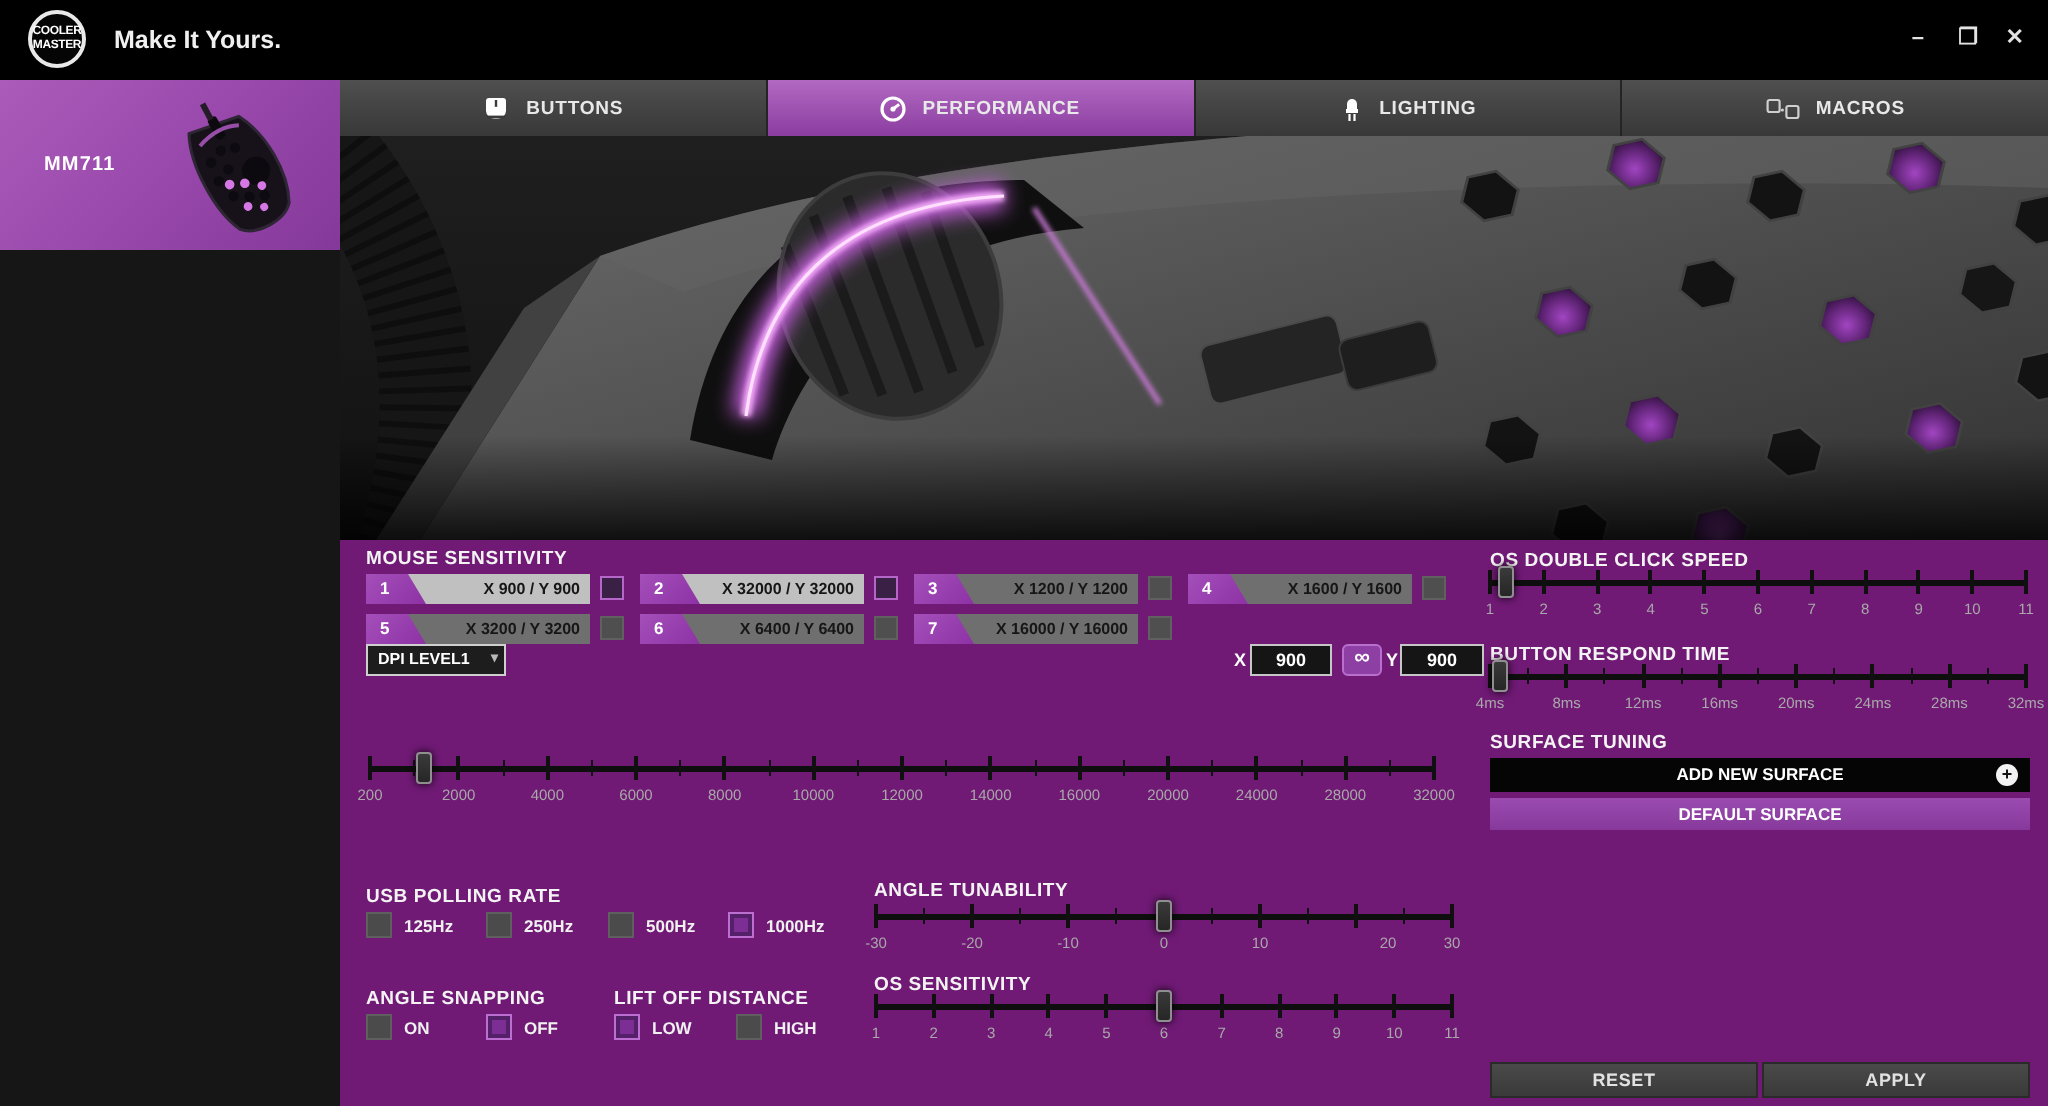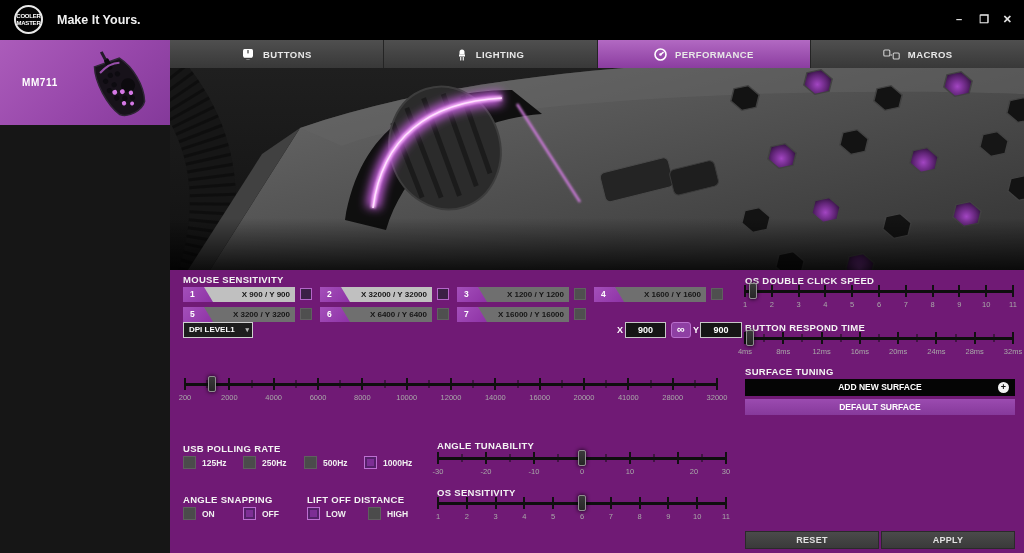--- a/index.html
+++ b/index.html
@@ -126,40 +126,40 @@
     <div class="tab">
       <span class="tab-icon">
         <svg width="14" height="13" viewBox="0 0 14 13">
             <path d="M3.5,1 h7 a1.5,1.5 0 0 1 1.5,1.5 v5 a5,4 0 0 1 -10,0 v-5 A1.5,1.5 0 0 1 3.5,1 Z" fill="#fff"></path>
             <rect x="6.4" y="2" width="1.2" height="3.4" fill="#3a3a3a"></rect>
             <rect x="2.6" y="9.8" width="8.8" height="1.4" fill="#3a3a3a"></rect>
           </svg>
       </span>
       <span>BUTTONS</span>
     </div>
+    <div class="tab active">
+      <span class="tab-icon">
+        <svg width="13" height="13" viewBox="0 0 13 13">
+            <circle cx="6.5" cy="6.5" r="5.5" fill="none" stroke="#fff" stroke-width="1.6"></circle>
+            <path d="M6.5,6.5 L9.6,4.2" stroke="#fff" stroke-width="1.5"></path>
+            <circle cx="6.5" cy="6.5" r="1.3" fill="#fff"></circle>
+          </svg>
+      </span>
+      <span>PERFORMANCE</span>
+    </div>
     <div class="tab">
       <span class="tab-icon">
         <svg width="12" height="13" viewBox="0 0 12 13">
             <path d="M3.5,6.5 v-2.5 a2.5,2.5 0 0 1 5,0 v2.5 Z" fill="#fff"></path>
             <rect x="3" y="6.5" width="6" height="2" fill="#fff"></rect>
             <rect x="4.2" y="9" width="1.1" height="3.5" fill="#fff"></rect>
             <rect x="6.7" y="9" width="1.1" height="3.5" fill="#fff"></rect>
           </svg>
       </span>
       <span>LIGHTING</span>
-    </div>
-    <div class="tab active">
-      <span class="tab-icon">
-        <svg width="13" height="13" viewBox="0 0 13 13">
-            <circle cx="6.5" cy="6.5" r="5.5" fill="none" stroke="#fff" stroke-width="1.6"></circle>
-            <path d="M6.5,6.5 L9.6,4.2" stroke="#fff" stroke-width="1.5"></path>
-            <circle cx="6.5" cy="6.5" r="1.3" fill="#fff"></circle>
-          </svg>
-      </span>
-      <span>PERFORMANCE</span>
     </div>
     <div class="tab">
       <span class="tab-icon">
         <svg width="17" height="11" viewBox="0 0 17 11">
             <rect x="0.8" y="1" width="6" height="6" rx="1" fill="none" stroke="#cfcfcf" stroke-width="1.1"></rect>
             <rect x="10.2" y="4" width="6" height="6" rx="1" fill="none" stroke="#cfcfcf" stroke-width="1.1"></rect>
             <circle cx="8.2" cy="6" r="0.8" fill="#cfcfcf"></circle>
           </svg>
       </span>
       <span>MACROS</span>
@@ -330,21 +330,21 @@
         <div class="sl-tick minor" style="left: 62.5%;"></div>
         <div class="sl-label" style="left: 58.3333%;">14000</div>
         <div class="sl-tick" style="left: 66.6667%;"></div>
         <div class="sl-tick minor" style="left: 70.8333%;"></div>
         <div class="sl-label" style="left: 66.6667%;">16000</div>
         <div class="sl-tick" style="left: 75%;"></div>
         <div class="sl-tick minor" style="left: 79.1667%;"></div>
         <div class="sl-label" style="left: 75%;">20000</div>
         <div class="sl-tick" style="left: 83.3333%;"></div>
         <div class="sl-tick minor" style="left: 87.5%;"></div>
-        <div class="sl-label" style="left: 83.3333%;">41000</div>
+        <div class="sl-label" style="left: 83.3333%;">24000</div>
         <div class="sl-tick" style="left: 91.6667%;"></div>
         <div class="sl-tick minor" style="left: 95.8333%;"></div>
         <div class="sl-label" style="left: 91.6667%;">28000</div>
         <div class="sl-tick" style="left: 100%;"></div>
         <div class="sl-label" style="left: 100%;">32000</div>
         <div class="sl-handle" style="left: 5%;"></div>
       </div>
 
     <div class="sec-title" style="left:13px;top:173px">USB POLLING RATE</div>
     <div class="opt" style="left:13px;top:186px">

